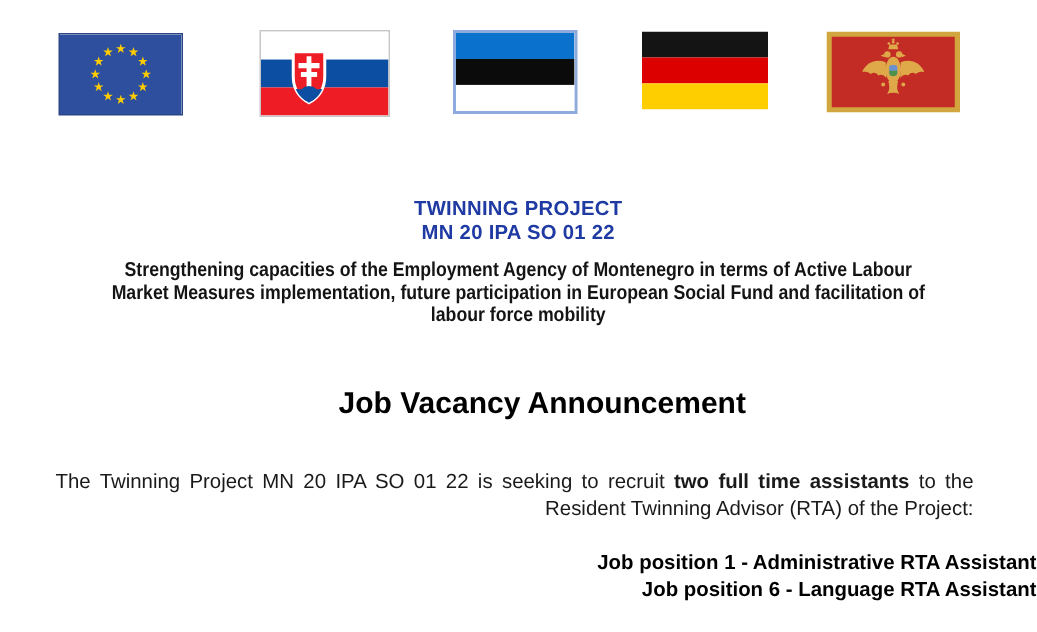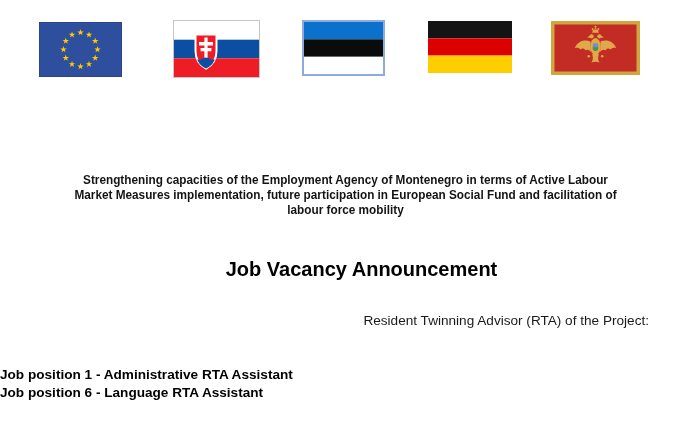--- a/index.html
+++ b/index.html
@@ -28,21 +28,21 @@
     position:absolute;top:258px;left:16px;width:691px;text-align:center;
     font-weight:bold;font-size:20px;color:#000;
   }
   .body-para{
     position:absolute;top:312px;left:37px;width:612px;
     font-size:13.6px;line-height:18.4px;color:#1a1a1a;
   }
   .body-para .line1{text-align:justify;text-align-last:justify;}
   .body-para .line2{text-align:right;}
   .positions{
-    position:absolute;top:366px;left:0;width:691px;text-align:left;
+    position:absolute;top:366px;left:0;width:691px;text-align:right;
     font-weight:bold;font-size:13.6px;line-height:18px;color:#000;
   }
 </style>
 </head>
 <body>
 
 <div class="page">
 
   <div class="flag flag-eu">
     <svg width="81" height="53" viewBox="0 0 81 53">
@@ -135,30 +135,35 @@
         <path d="M41.2,33 C42.2,37 42.2,39 40.4,41.6 C43,40.6 46,40.6 48.6,41.6 C46.8,39 46.8,37 47.8,33 Z"></path>
       </g>
 
       <g>
         <rect x="41.8" y="22.3" width="5.4" height="7.2" rx="1.6" fill="#6B90CE"></rect>
         <path d="M41.8,26.2 h5.4 v1 a2.7,2.7 0 0 1 -5.4,0 Z" fill="#4E9147"></path>
       </g>
     </svg>
   </div>
 
+  <div class="blue-head">
+    <div>TWINNING PROJECT</div>
+    <div>MN 20 IPA SO 01 22</div>
+  </div>
 
   <div class="desc">
     <div>Strengthening capacities of the Employment Agency of Montenegro in terms of Active Labour</div>
     <div>Market Measures implementation, future participation in European Social Fund and facilitation of</div>
     <div>labour force mobility</div>
   </div>
 
   <div class="doc-title">Job Vacancy Announcement</div>
 
   <div class="body-para">
+    <div class="line1"><span>The Twinning Project MN 20 IPA SO 01 22 is seeking to recruit </span><b>two full time assistants</b><span> to the</span></div>
     <div class="line2">Resident Twinning Advisor (RTA) of the Project:</div>
   </div>
 
   <div class="positions">
     <div>Job position 1 - Administrative RTA Assistant</div>
     <div>Job position 6 - Language RTA Assistant</div>
   </div>
 
 </div>
 

